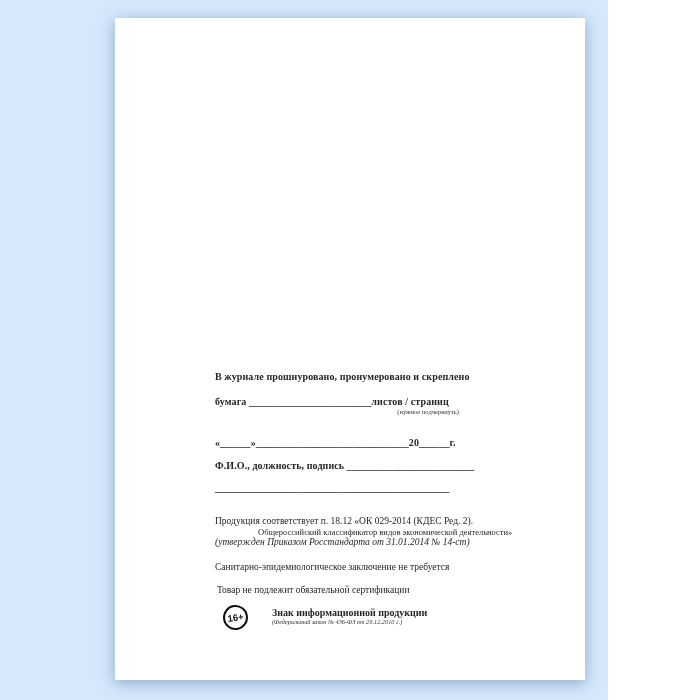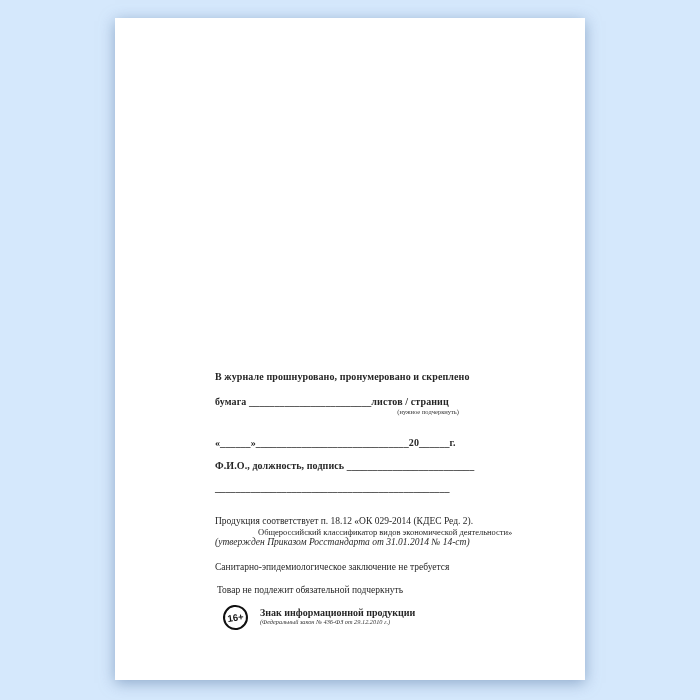--- a/index.html
+++ b/index.html
@@ -5,21 +5,21 @@
   html, body {
     margin: 0;
     padding: 0;
     width: 700px;
     height: 700px;
     overflow: hidden;
     font-family: "Liberation Serif", serif;
   }
   .canvas {
     position: relative;
-    width: 700px;
+    width: 608px;
     height: 700px;
     background: #d5e8fc;
   }
   .page {
     position: absolute;
     left: 115px;
     top: 18px;
     width: 470px;
     height: 662px;
     background: #ffffff;
@@ -98,21 +98,21 @@
     display: flex;
     align-items: center;
     justify-content: center;
     font-size: 9.5px;
     font-weight: bold;
     color: #111;
     font-family: "Liberation Sans", sans-serif;
     flex-shrink: 0;
     transform: rotate(-8deg);
   }
-  .age-text { margin-left: 12px; padding-top: 2px; }
+  .age-text { margin-left: 24px; padding-top: 2px; }
   .age-title {
     font-size: 10px;
     font-weight: bold;
     line-height: 11px;
     white-space: nowrap;
   }
   .age-law {
     font-size: 6.3px;
     font-style: italic;
     line-height: 8px;
@@ -141,21 +141,21 @@
 
 
       <div class="comp-block">
         <div class="comp-line1">Продукция соответствует п. 18.12 «ОК 029-2014 (КДЕС Ред. 2).</div>
         <div class="comp-line2">Общероссийский классификатор видов экономической деятельности»</div>
         <div class="comp-line3">(утвержден Приказом Росстандарта от 31.01.2014 № 14-ст)</div>
       </div>
 
       <div class="note-line first">Санитарно-эпидемиологическое заключение не требуется</div>
 
-      <div class="note-line">Товар не подлежит обязательной подчеркнуть</div>
+      <div class="note-line">Товар не подлежит обязательной сертификации</div>
 
 
       <div class="age-row">
         <div class="age-badge">16+</div>
         <div class="age-text">
           <div class="age-title">Знак информационной продукции</div>
           <div class="age-law">(Федеральный закон № 436-ФЗ от 29.12.2010 г.)</div>
         </div>
       </div>
 

